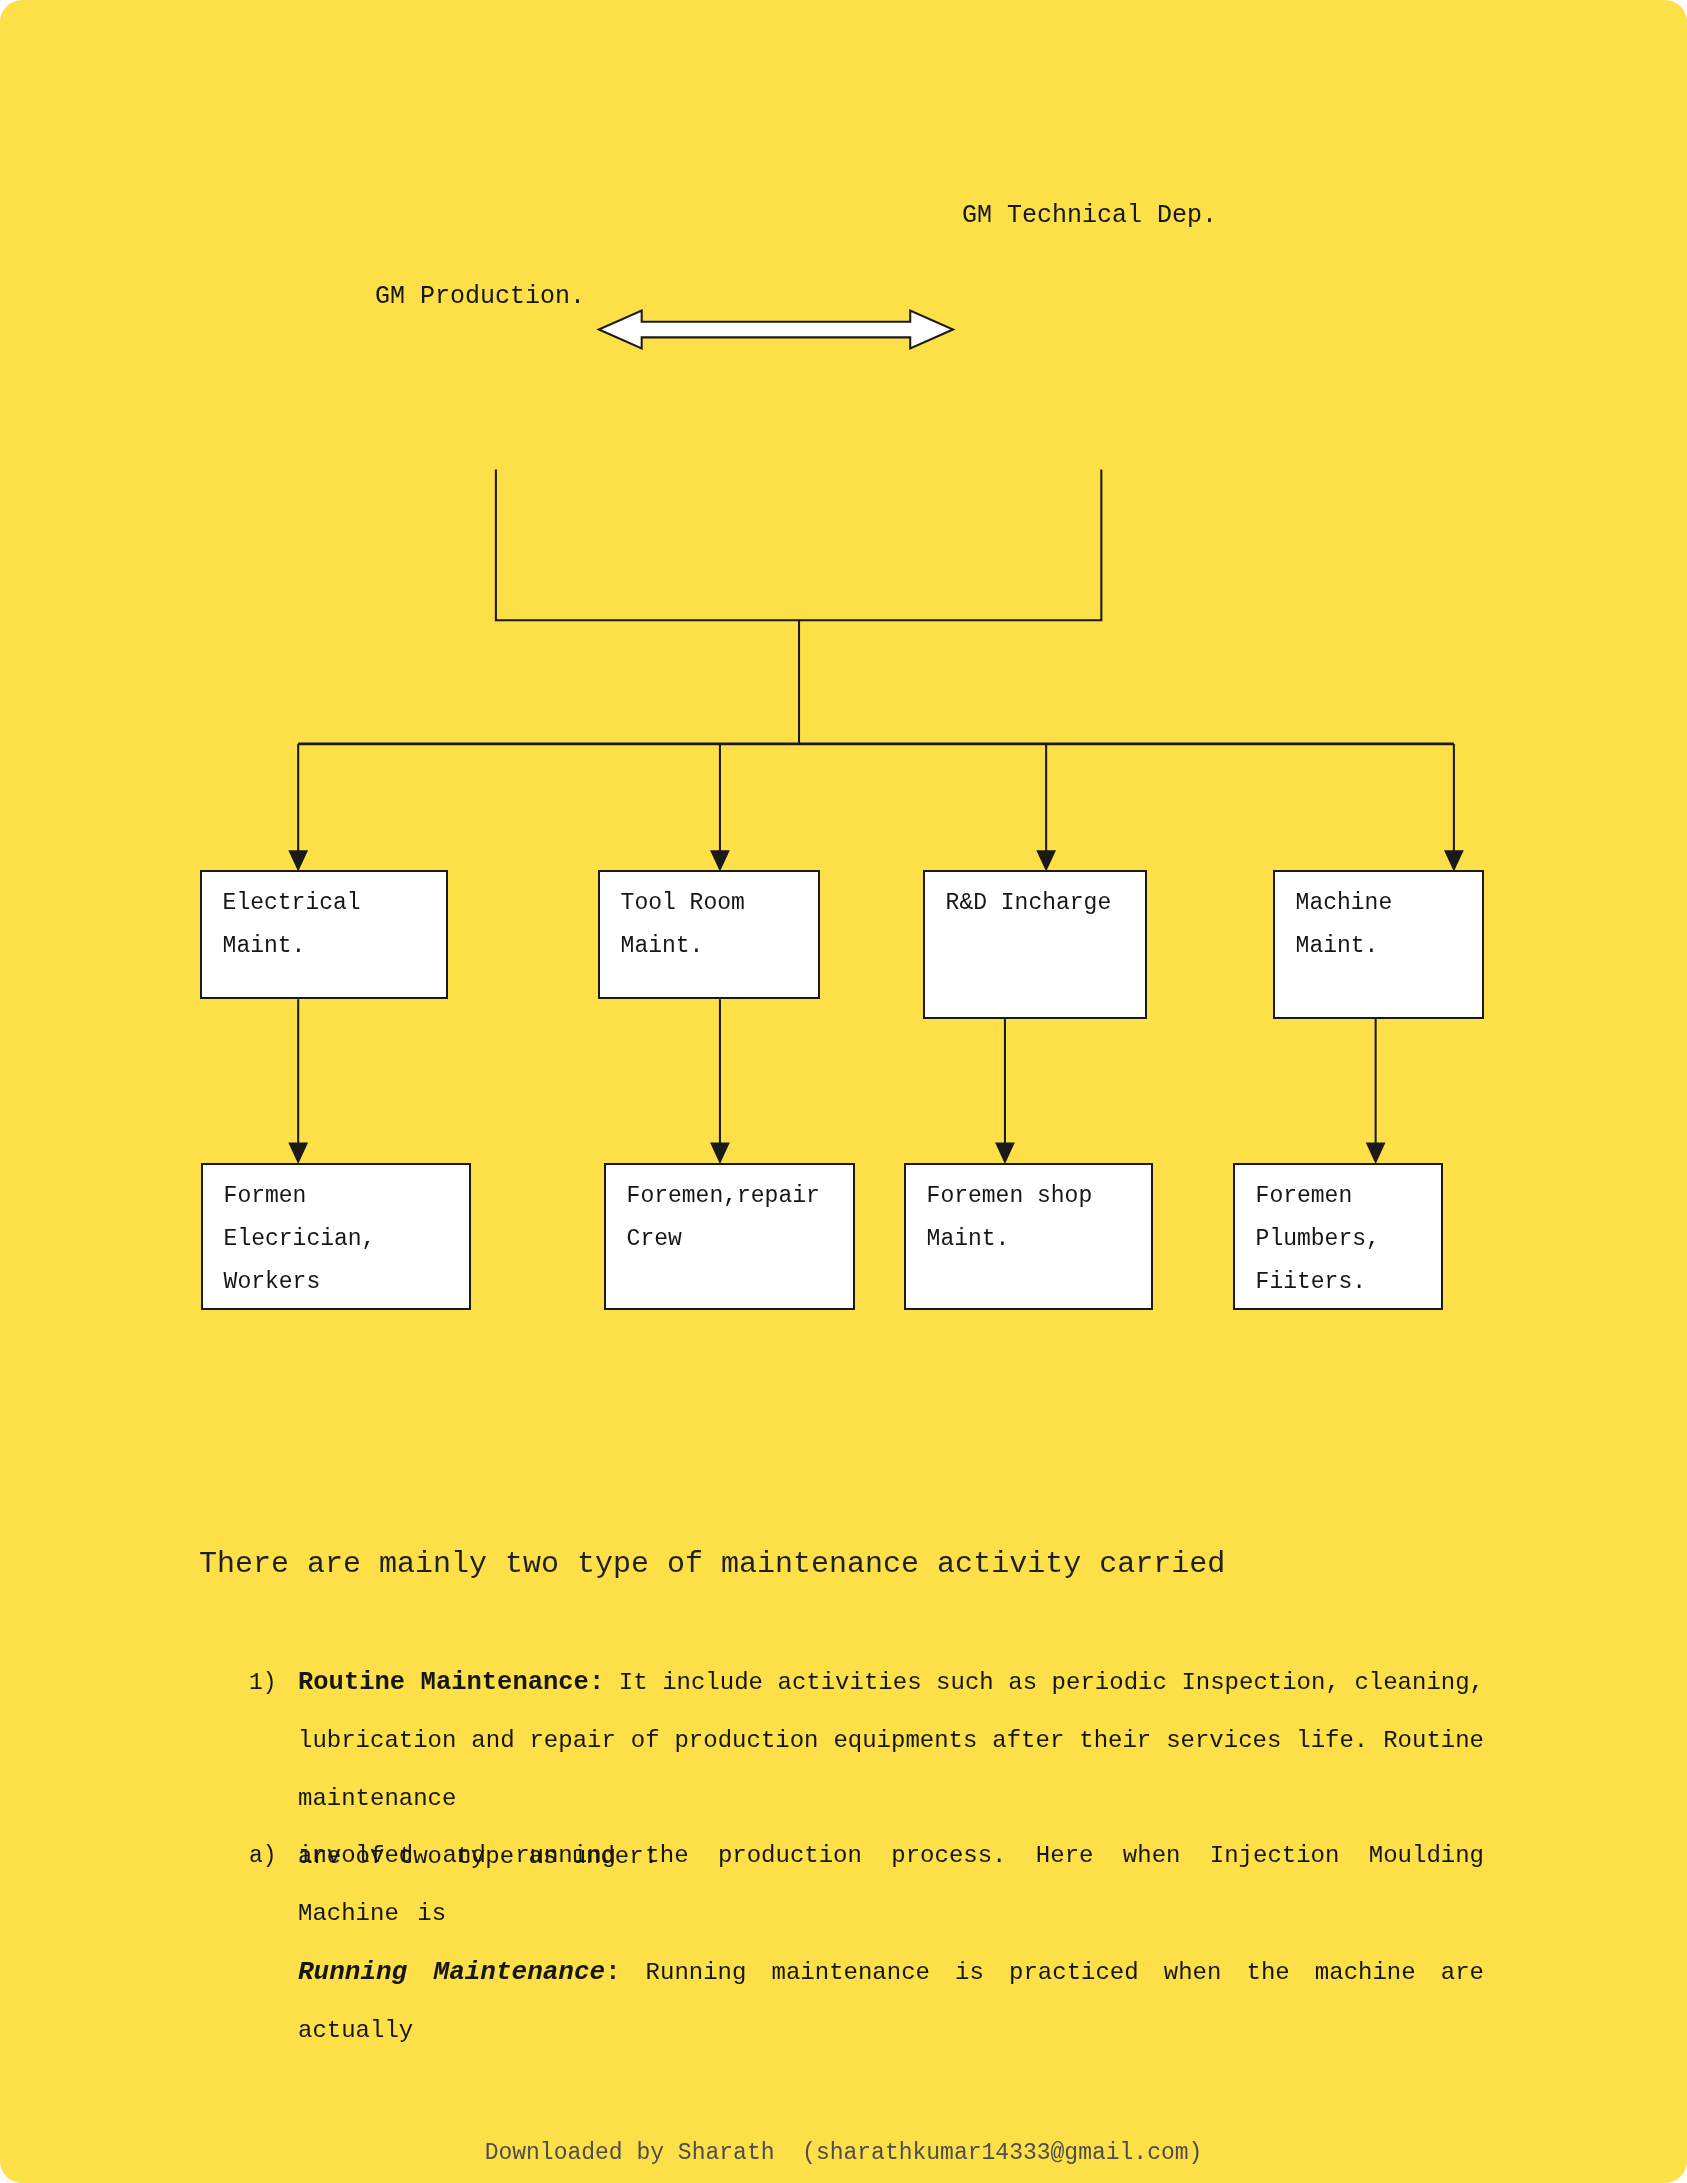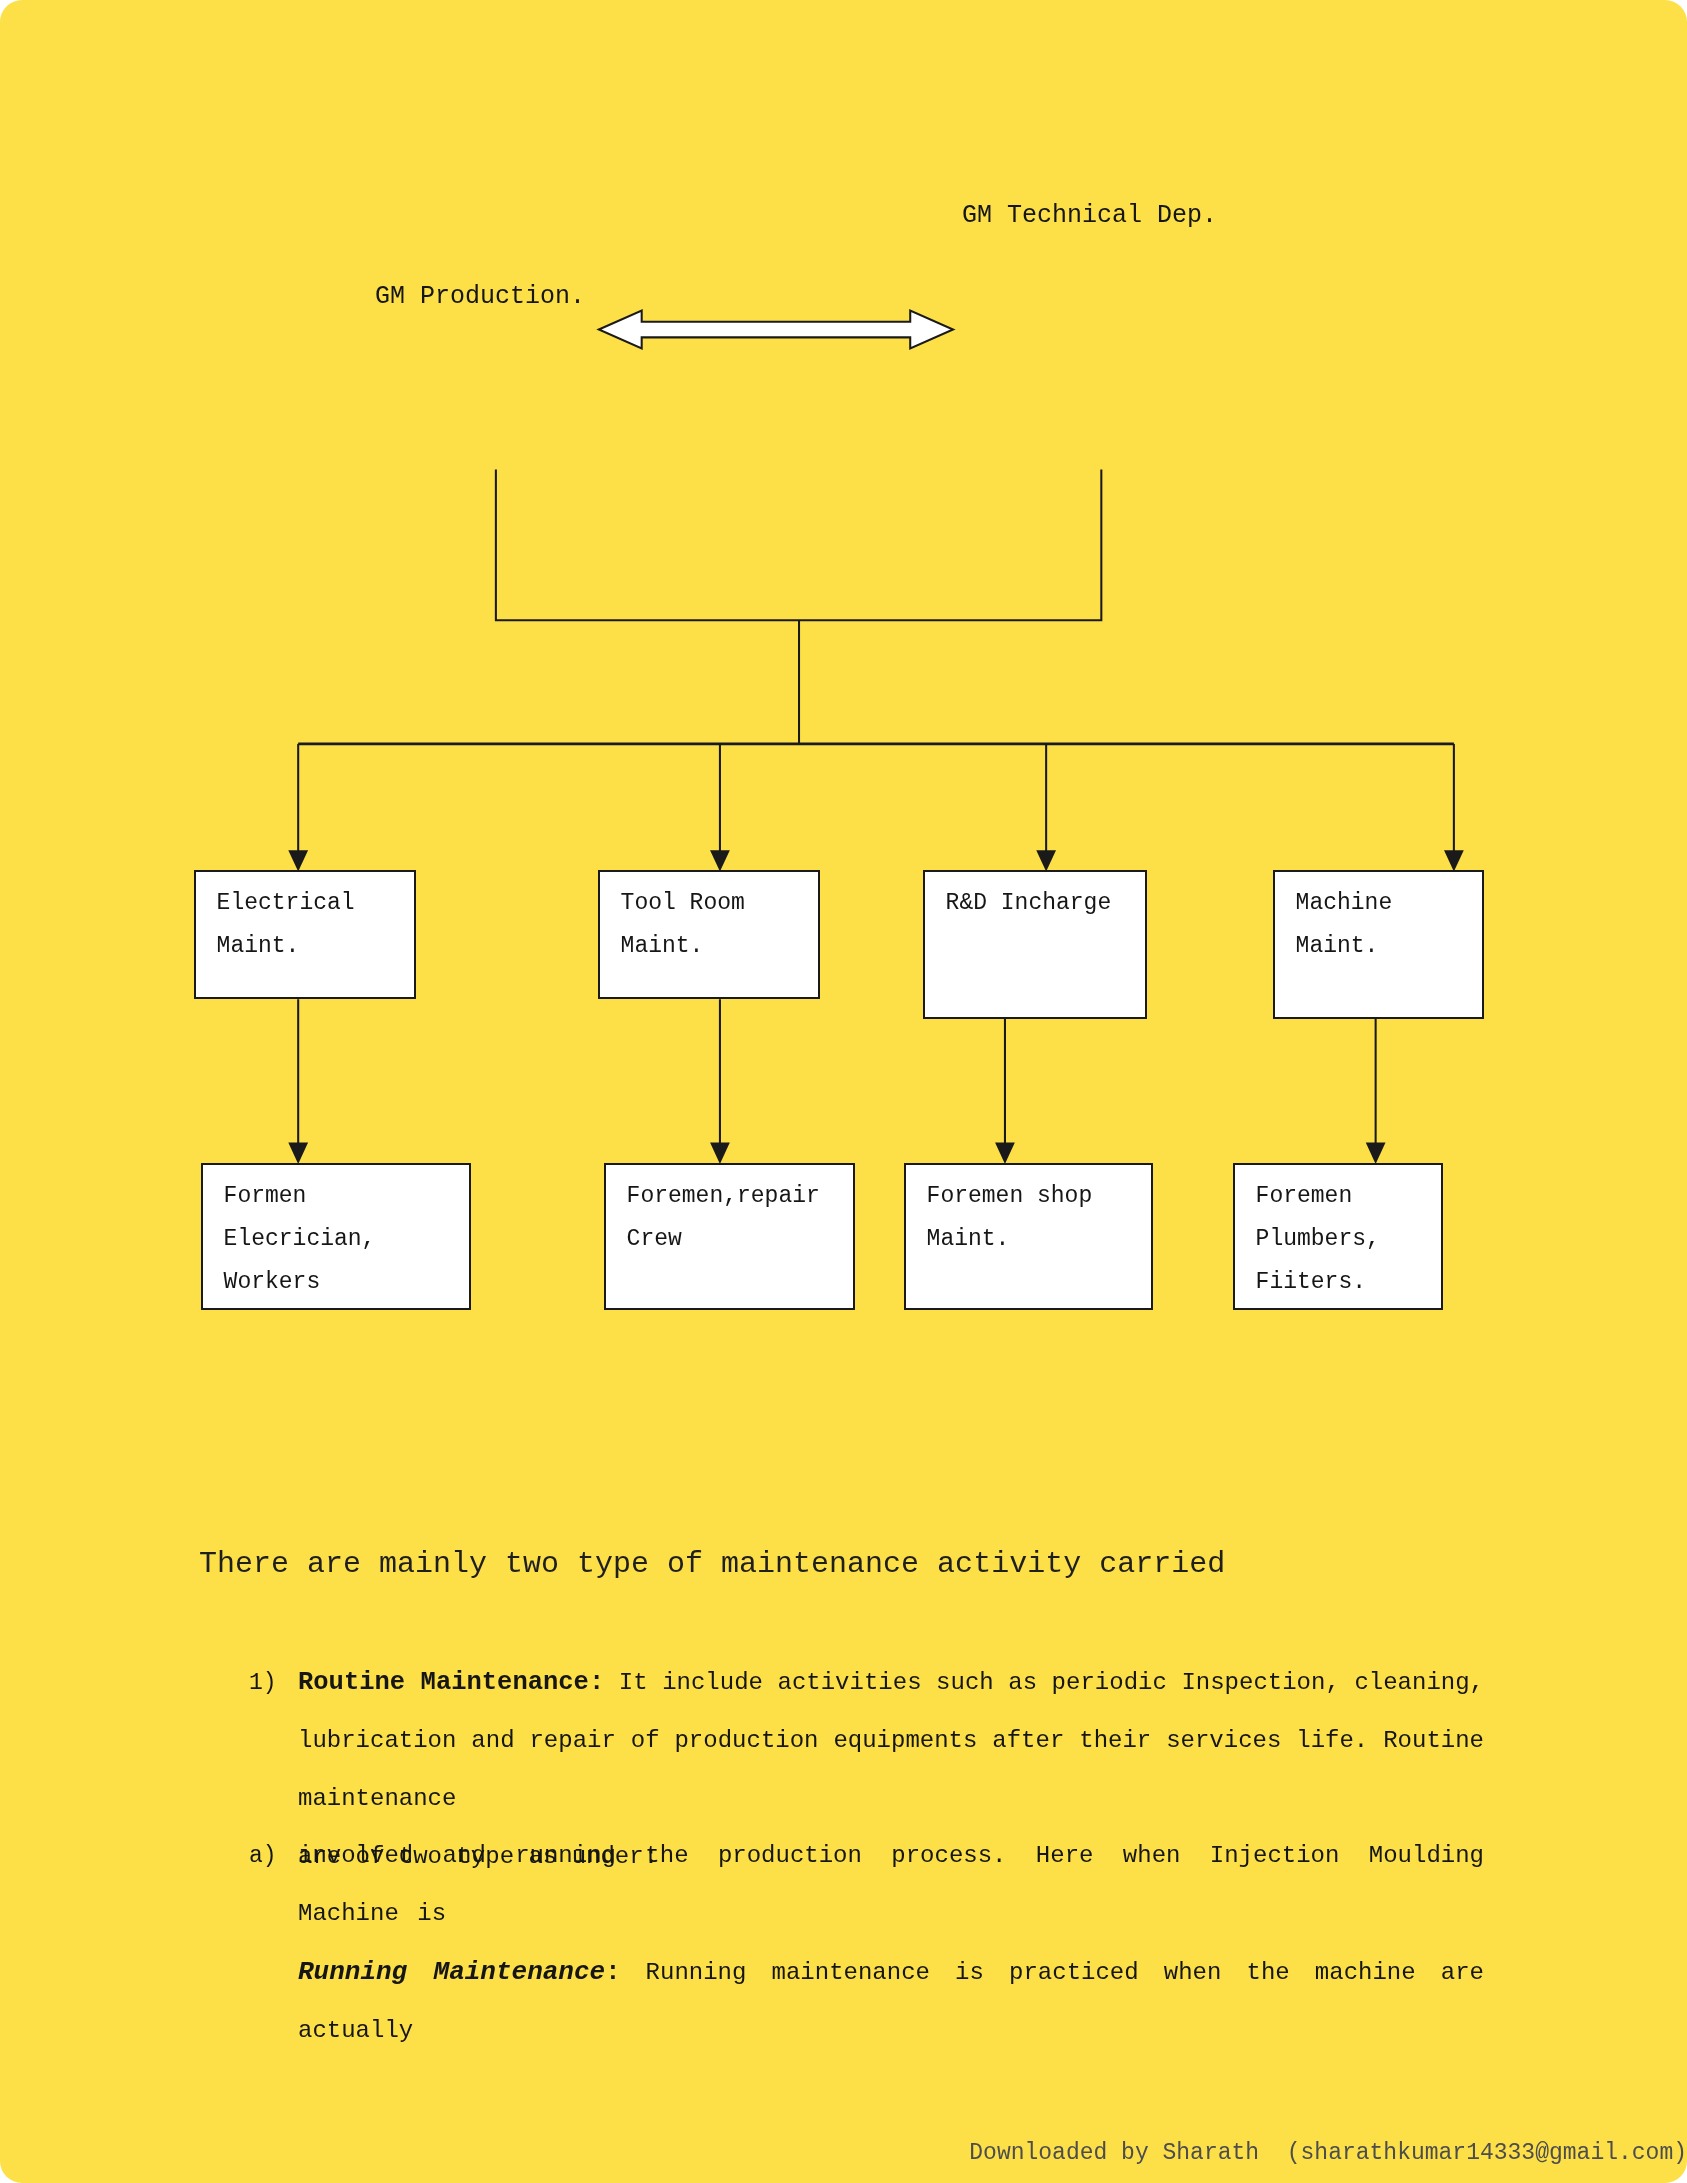--- a/index.html
+++ b/index.html
@@ -32,21 +32,21 @@
     box-sizing:border-box;
     border:2.5px solid #1a1a1a;
     background:#ffffff;
     font-size:23px;
     line-height:43px;
     padding:10px 6.6px 0 20.6px;
     white-space:pre-line;
     color:#161616;
   }
   
-  .b1{ left:194px;  top:870px; width:222px; height:129px; }
+  .b1{ left:200px;  top:870px; width:248px; height:129px; }
   .b2{ left:598px;  top:870px; width:222px; height:129px; }
   .b3{ left:895px; top:870px; width:224px; height:149px;margin-left:28px; }
   .b4{ left:1273px; top:870px; width:211px; height:149px; }
   
   .r1{ left:201px;  top:1163px; width:270px; height:147px; }
   .r2{ left:604px;  top:1163px; width:251px; height:147px; }
   .r3{ left:904px; top:1163px; width:249px; height:147px; }
   .r4{ left:1233px; top:1163px; width:210px; height:147px; }
 
   .heading{
@@ -91,21 +91,21 @@
     word-spacing:4.1px;
   }
   .lead-bold{ font-weight:bold; font-size:25.5px; font-style:normal; }
   .lead-bold-italic{ font-weight:bold; font-style:italic; font-size:26px; }
   .lead-colon{ font-weight:bold; font-size:25.5px; }
 
   .footer{
     position:absolute;
     left:0; right:0;
     top:2140px;
-    text-align:right;
+    text-align:center;
     font-size:23px;
     color:#4d4d4d;
     white-space:pre;
   }
 </style>
 </head>
 <body>
 
 <div class="page">
 

